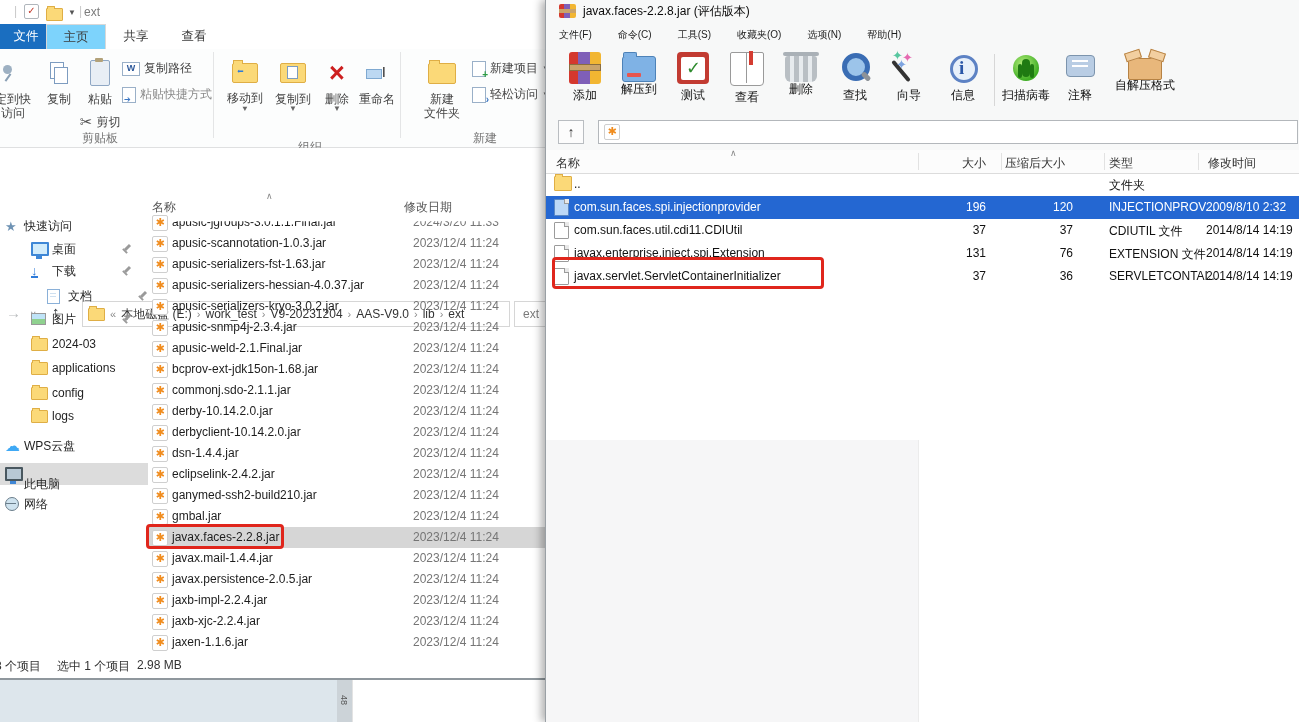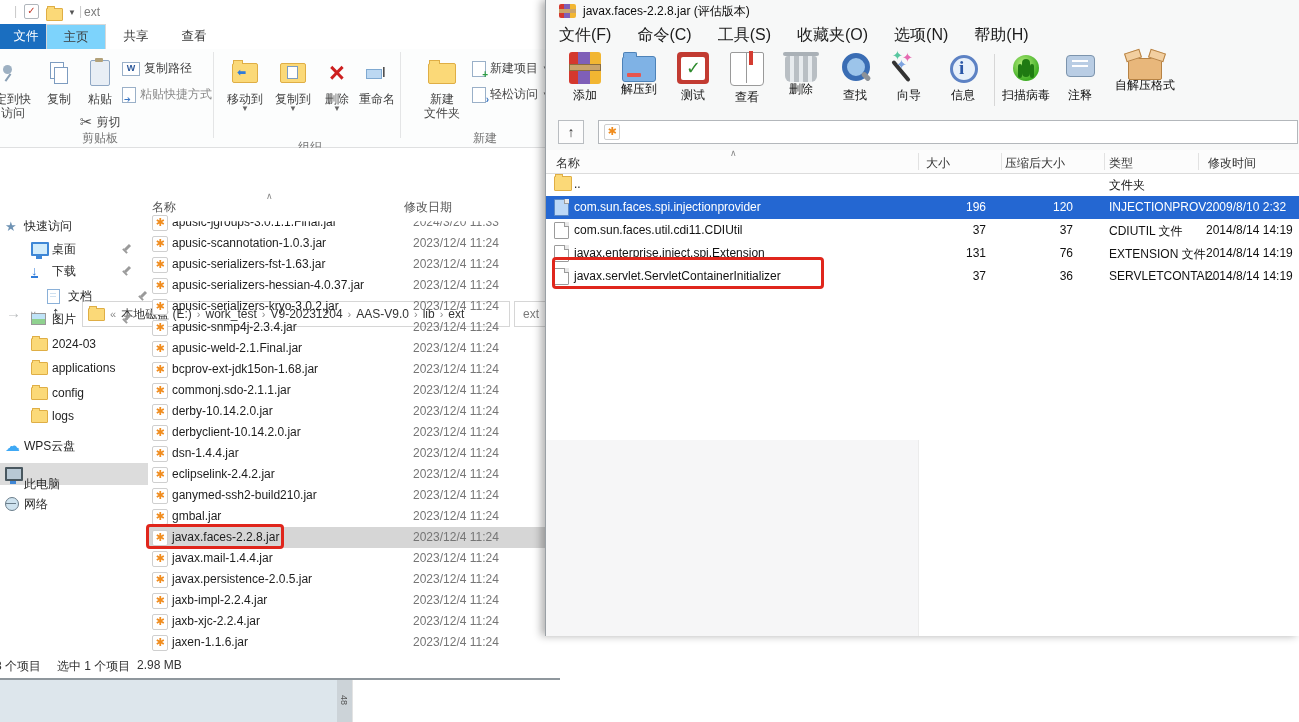--- a/index.html
+++ b/index.html
@@ -116,26 +116,26 @@
 
   #ex-status{left:0;top:655px;width:560px;height:21px;background:#fff;font-size:12px;color:#333;}
   #st-items{left:-5px;top:3px;}
   #st-sel{left:57px;top:3px;}
   #st-size{left:137px;top:3px;}
 
   
   #redbox-ex{left:146px;top:524px;width:138px;height:25px;border:3px solid #e0261c;border-radius:4px;z-index:3;box-sizing:border-box;}
 
   
-  #winrar{left:545px;top:0;width:754px;height:636px;background:#f7f8f8;z-index:2;border-left:1px solid #9aa0a5;box-shadow:-4px 0 8px rgba(0,0,0,.30);overflow:hidden;}
+  #winrar{left:545px;top:0;width:754px;height:722px;background:#f7f8f8;z-index:2;border-left:1px solid #9aa0a5;box-shadow:-4px 0 8px rgba(0,0,0,.30);overflow:hidden;}
   #wr-titlebar{left:0;top:0;width:100%;height:22px;display:flex;align-items:center;gap:7px;padding-left:13px;box-sizing:border-box;}
   #wr-title{font-size:12px;color:#0a0a0a;}
   .ico-books{width:17px;height:14px;background:linear-gradient(90deg,#d4382e 0 5px,#7f5fb8 5px 11px,#f2b632 11px 17px);border-radius:2px;position:relative;display:inline-block;}
   .ico-books::after{content:"";position:absolute;left:0;top:5px;width:17px;height:4px;background:#caa36a;}
-  #wr-menubar{left:0;top:22px;width:100%;height:26px;display:flex;align-items:center;gap:26px;padding-left:13px;box-sizing:border-box;font-size:16px;color:#1c1c1c;}
+  #wr-menubar{left:0;top:22px;width:100%;height:26px;display:flex;align-items:center;gap:26px;padding-left:13px;box-sizing:border-box;font-size:10px;color:#1c1c1c;}
   #wr-toolbar{left:0;top:48px;width:100%;height:67px;display:flex;align-items:flex-start;padding-left:12px;box-sizing:border-box;text-align:center;}
   .tool{width:54px;display:flex;flex-direction:column;align-items:center;font-size:12px;color:#111;padding-top:4px;}
   .tool .tlabel{margin-top:3px;white-space:nowrap;}
   .tool-sep{width:1px;height:52px;background:#d7d7d7;margin:6px 4px 0;}
   .ticon{width:32px;height:32px;position:relative;display:block;}
   .ti-add{background:linear-gradient(90deg,#d4382e 0 9px,#7f5fb8 9px 21px,#f2b632 21px 32px);border-radius:3px;}
   .ti-add::after{content:"";position:absolute;left:0;top:12px;width:32px;height:7px;background:#caa36a;border:1px solid #8a6d3f;box-sizing:border-box;}
   .ti-extract{background:#7fb2e5;border:1px solid #4d82b8;border-radius:3px;top:4px;height:24px;}
   .ti-extract::before{content:"";position:absolute;left:0;top:-5px;width:12px;height:4px;background:#7fb2e5;border:1px solid #4d82b8;border-bottom:none;border-radius:2px 2px 0 0;}
   .ti-extract::after{content:"";position:absolute;left:4px;bottom:4px;width:14px;height:4px;background:#e8554d;border-radius:1px;}
@@ -163,21 +163,21 @@
   .ti-sfx::after{content:"";position:absolute;right:-4px;top:-8px;width:14px;height:7px;background:#f2cfa0;border:1px solid #b68244;transform:rotate(18deg);}
 
   #wr-upbtn{left:12px;top:120px;width:26px;height:24px;border:1px solid #b9bdc1;background:#fcfcfc;font-size:14px;color:#333;display:flex;align-items:center;justify-content:center;box-sizing:border-box;}
   #wr-combo{left:52px;top:120px;width:700px;height:24px;border:1px solid #b3b7bb;background:#fff;box-sizing:border-box;display:flex;align-items:center;gap:6px;padding-left:5px;font-size:12px;color:#111;white-space:nowrap;overflow:hidden;}
 
   #wr-listarea{left:0;top:150px;width:754px;height:572px;background:#fff;}
   #wr-header{left:0;top:0;width:100%;height:23px;background:#fcfcfc;border-bottom:1px solid #dcdcdc;font-size:12px;color:#333;}
   #wr-header .h-sep{position:absolute;top:3px;width:1px;height:17px;background:#e2e2e2;}
   #wrh-name{left:10px;top:5px;}
   #wrh-caret{left:184px;top:-2px;font-size:9px;color:#888;}
-  #wrh-size{left:380px;top:5px;width:60px;}
+  #wrh-size{left:380px;top:5px;width:60px;text-align:right;}
   #wrh-packed{left:459px;top:5px;}
   #wrh-type{left:563px;top:5px;}
   #wrh-mod{left:662px;top:5px;}
   #wr-rows{left:0;top:23px;width:100%;}
   .wr-row{position:relative;width:100%;height:23px;font-size:12px;color:#111;}
   .wr-row.sel{background:#2467d2;color:#fff;}
   .wr-ic{position:absolute;left:8px;top:3px;}
   .wr-name{position:absolute;left:28px;top:4px;white-space:nowrap;}
   .wr-size{position:absolute;left:380px;top:4px;width:60px;text-align:right;}
   .wr-packed{position:absolute;left:467px;top:4px;width:60px;text-align:right;}
@@ -249,21 +249,21 @@
       <span class="ri-wpage">W</span>
       <span>复制路径</span>
     </div>
     <div class="abs rb-small" style="left:122px;top:37px;color:#8a8a8a;">
       <span class="ri-shortcut"></span>
       <span>粘贴快捷方式</span>
     </div>
     <div class="abs rb-group-label" style="left:55px;top:81px;width:90px;">剪贴板</div>
     <div class="abs rb-divider" style="left:213px;top:3px;"></div>
 
-    <div class="abs rb-big" style="left:222px;top:3px;width:46px;">
+    <div class="abs rb-big" style="left:222px;top:3px;width:46px;font-family:Liberation Mono, monospace;">
       <span class="rb-ic">
           <span class="ri-foldermove"></span>
         </span>
       <span>移动到</span>
       <span class="caret-dn">▼</span>
     </div>
     <div class="abs rb-big" style="left:270px;top:3px;width:46px;">
       <span class="rb-ic">
           <span class="ri-foldercopy"></span>
         </span>

